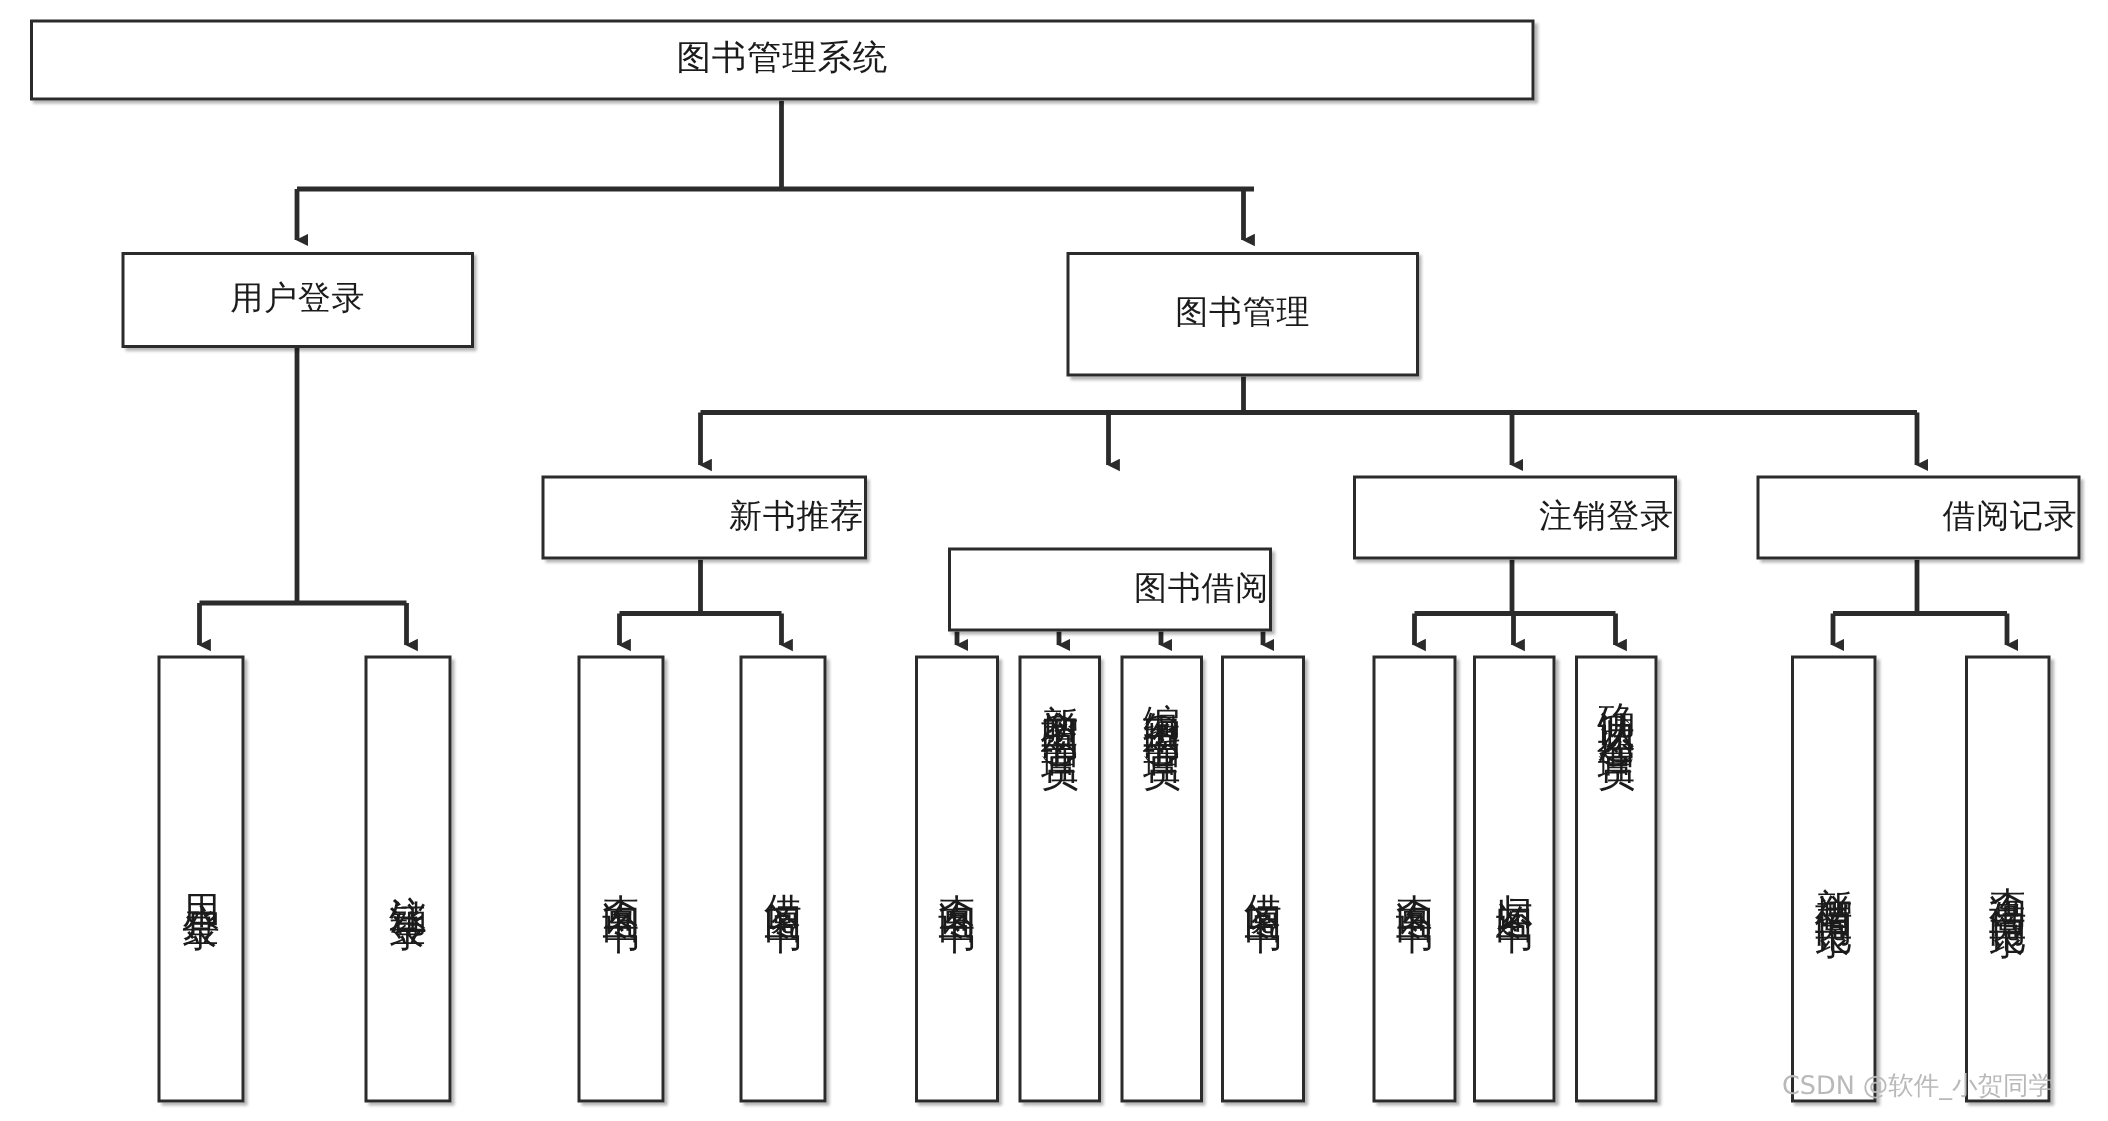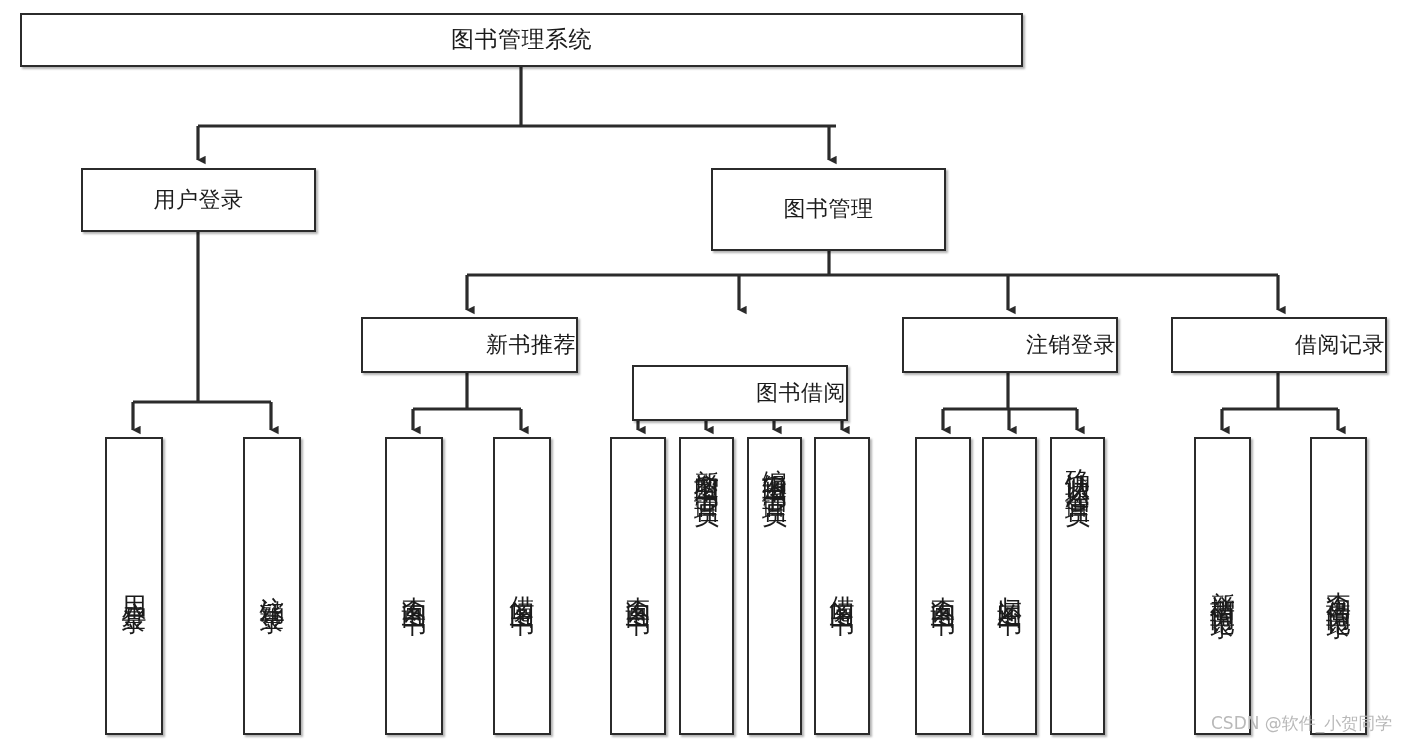--- a/index.html
+++ b/index.html
@@ -52,21 +52,20 @@
   .leaf.mid{align-items:center;}
 
   #watermark{
     position:absolute;
     left:1188px;top:712px;
     font-size:17px;
     color:#b9b9b9;
     white-space:nowrap;
     z-index:5;
     font-family:"DejaVu Sans","Liberation Sans",sans-serif;
-    margin-left:23px;
   }
 </style>
 </head>
 <body>
 
 <div id="canvas">
 
   <svg id="wires" viewBox="0 0 1405 747" xmlns="http://www.w3.org/2000/svg">
     <defs>
       <marker id="ar" markerWidth="10" markerHeight="10" refX="4.2" refY="7.6" orient="auto" markerUnits="userSpaceOnUse">

